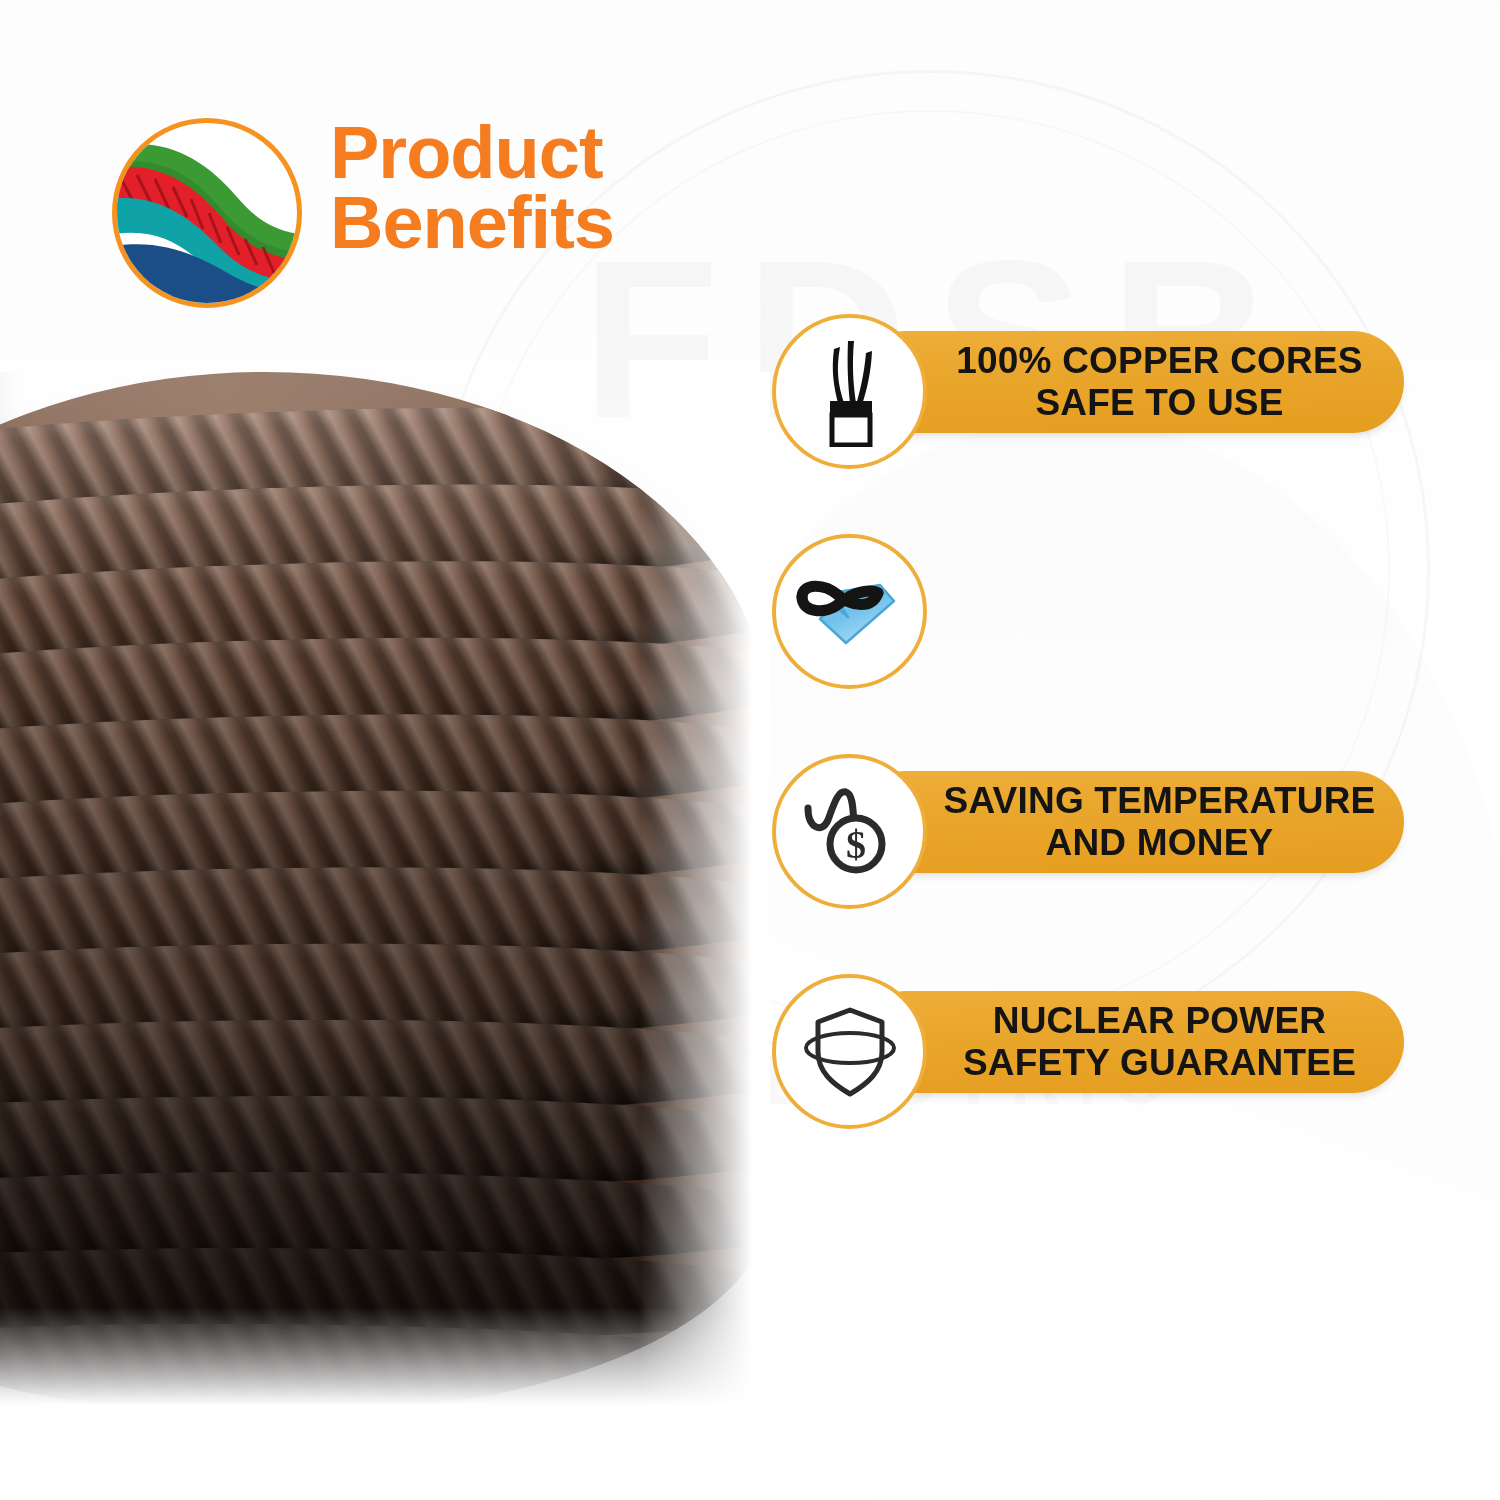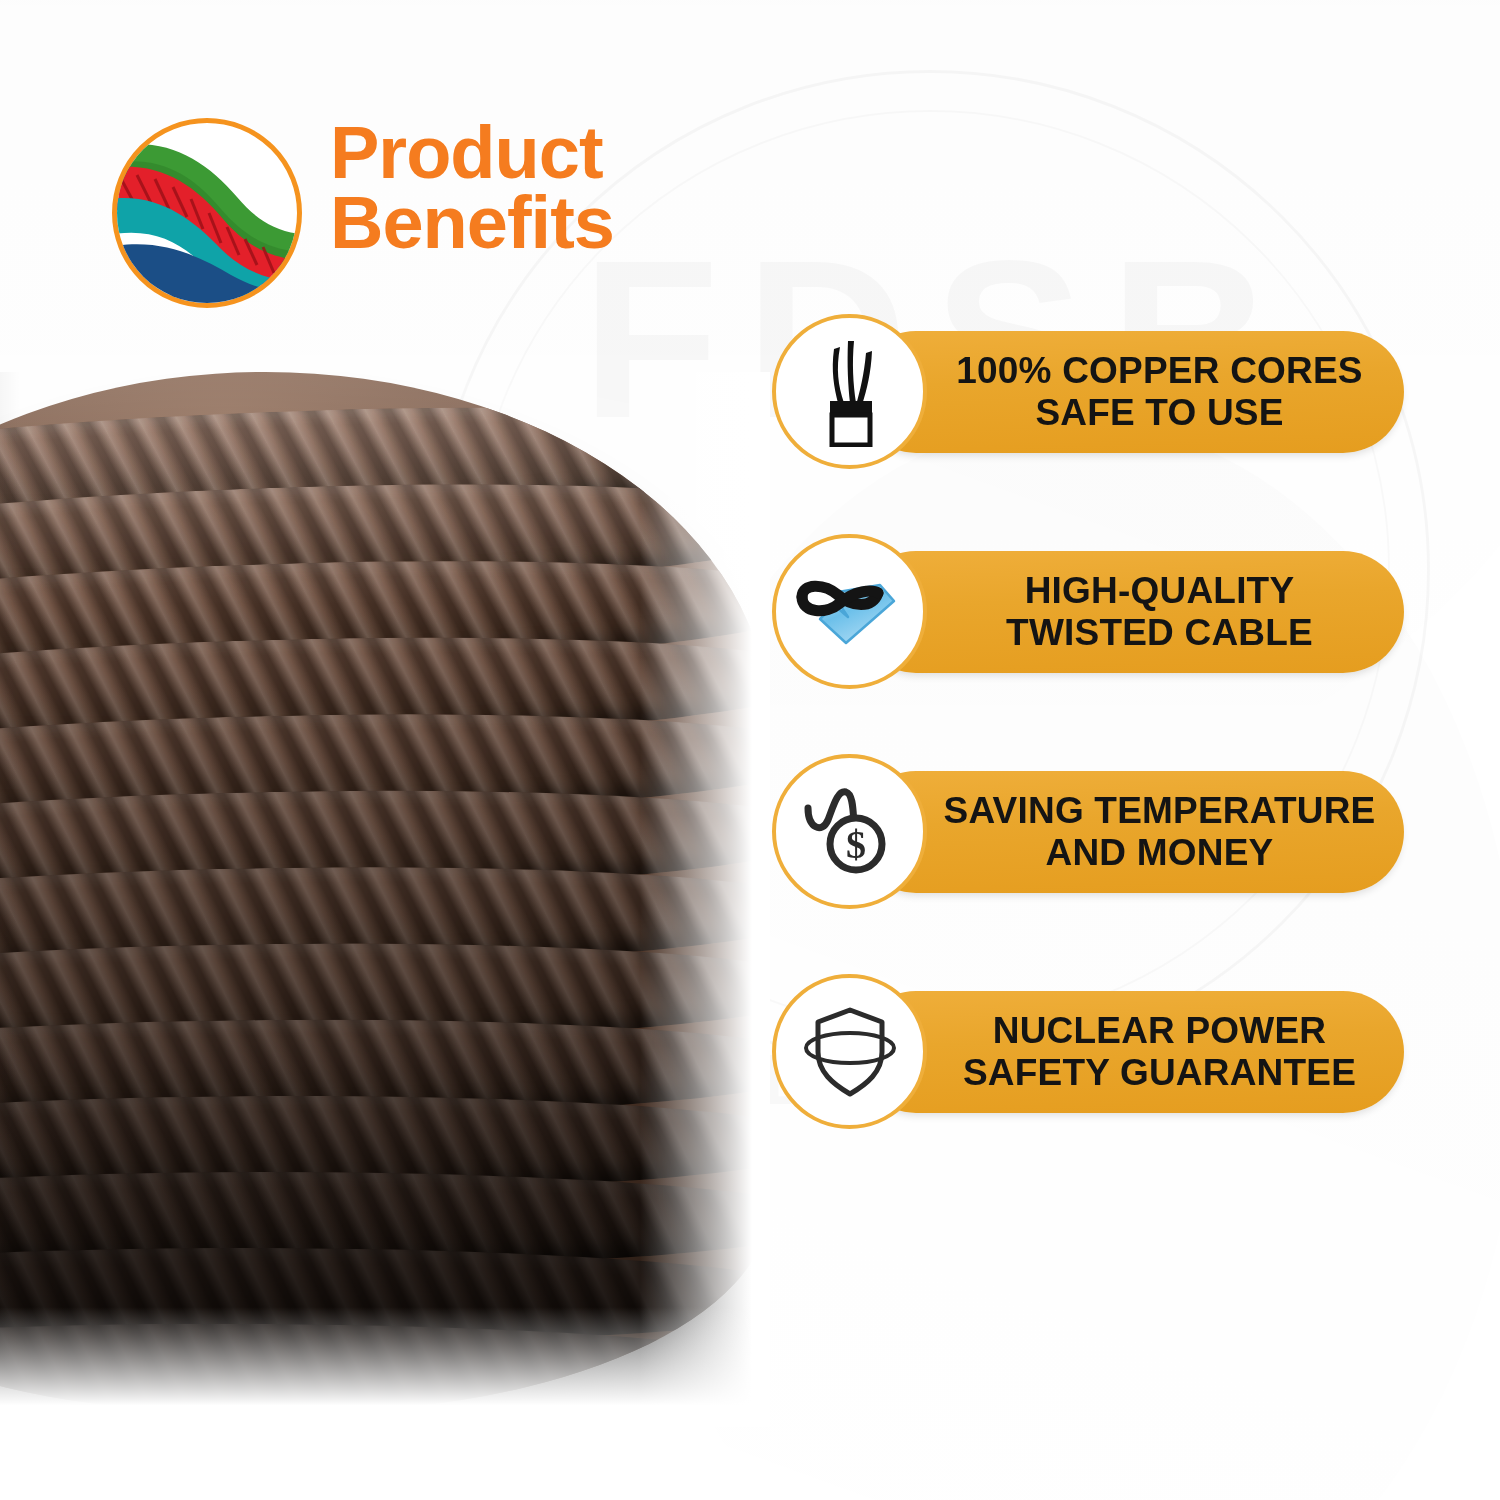--- a/index.html
+++ b/index.html
@@ -165,21 +165,21 @@
     display:flex;
     align-items:center;
   }
   .benefit:last-child{ margin-bottom:0;align-items:center; }
 
   .pill{
     position:absolute;
     left:83px;
     top:17px;
     width:549px;
-    height:122px;
+    height:102px;
     border-radius:61px;
     background:linear-gradient(178deg,#EFAE3A 0%,#E9A62C 40%,#E59D1F 100%);
     display:flex;
     align-items:center;
     justify-content:center;
     padding-left:78px;
     padding-right:18px;
     box-shadow:0 5px 9px -3px rgba(0,0,0,0.14);
   }
   .pill-text{
@@ -280,24 +280,20 @@
         <path d="M44,4 C43,28 44,48 46,66 L52,66 C49,46 48,26 50,4 Z" fill="#111"></path>
         <path d="M62,16 C60,38 56,54 52,68 L58,68 C63,52 67,36 68,14 Z" fill="#111"></path>
         <path d="M26,64 L68,64 L68,80 L26,80 Z" fill="#111"></path>
         <rect x="28" y="78" width="38" height="30" fill="none" stroke="#111" stroke-width="5"></rect>
       </svg>
     </div>
   </div>
 
 
   <div class="benefit">
-    <div class="pill">
-      <div class="pill-text">HIGH-QUALITY
-TWISTED CABLE</div>
-    </div>
     <div class="icon-circle">
       <svg width="112" height="90" viewBox="0 0 112 90">
         <defs>
           <linearGradient id="chk" x1="0" y1="0" x2="0.6" y2="1">
             <stop offset="0" stop-color="#bde3f7"></stop>
             <stop offset="0.5" stop-color="#6cc0ea"></stop>
             <stop offset="1" stop-color="#a9daf4"></stop>
           </linearGradient>
         </defs>
         <path d="M38,26 L86,18 L100,34 L52,76 L26,52 L40,38 L54,50 Z" fill="url(#chk)" stroke="#4aa6d8" stroke-width="2.5" stroke-linejoin="round"></path>

